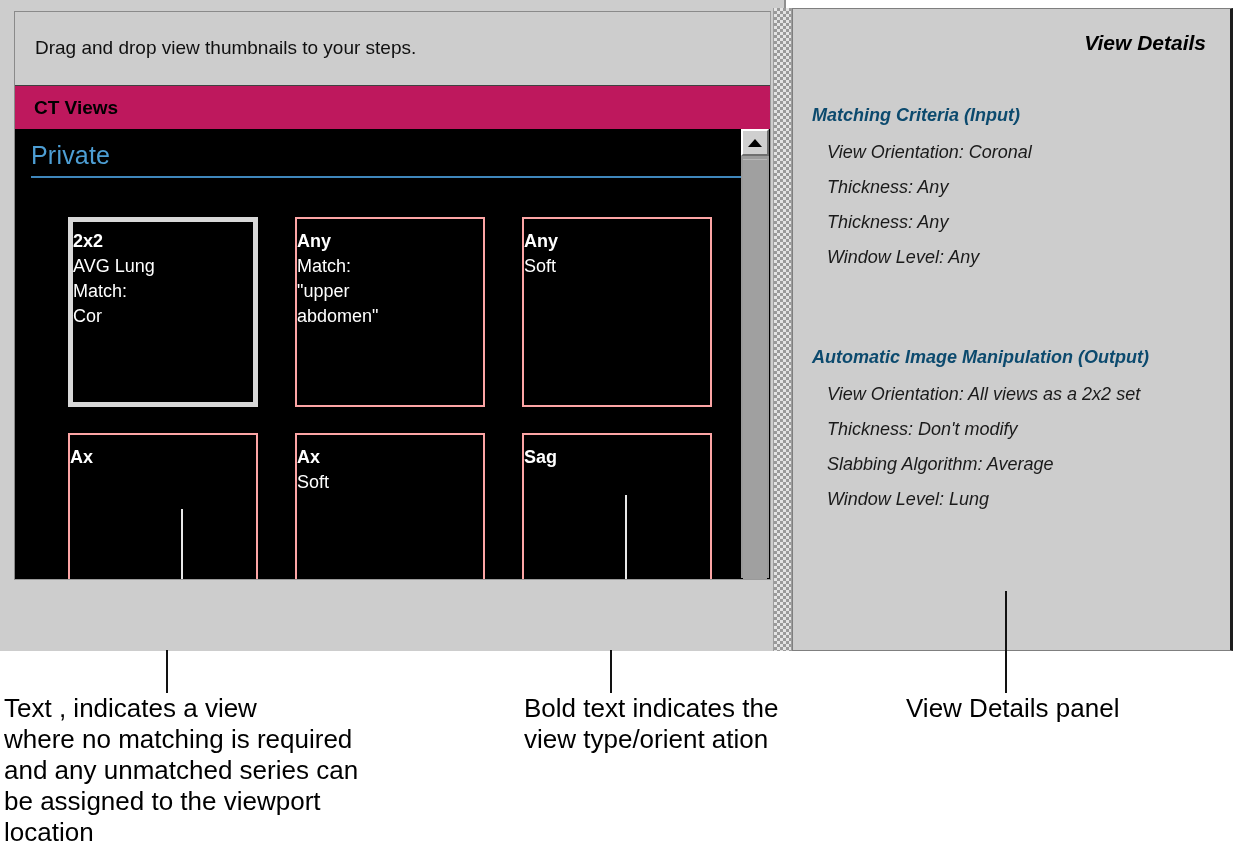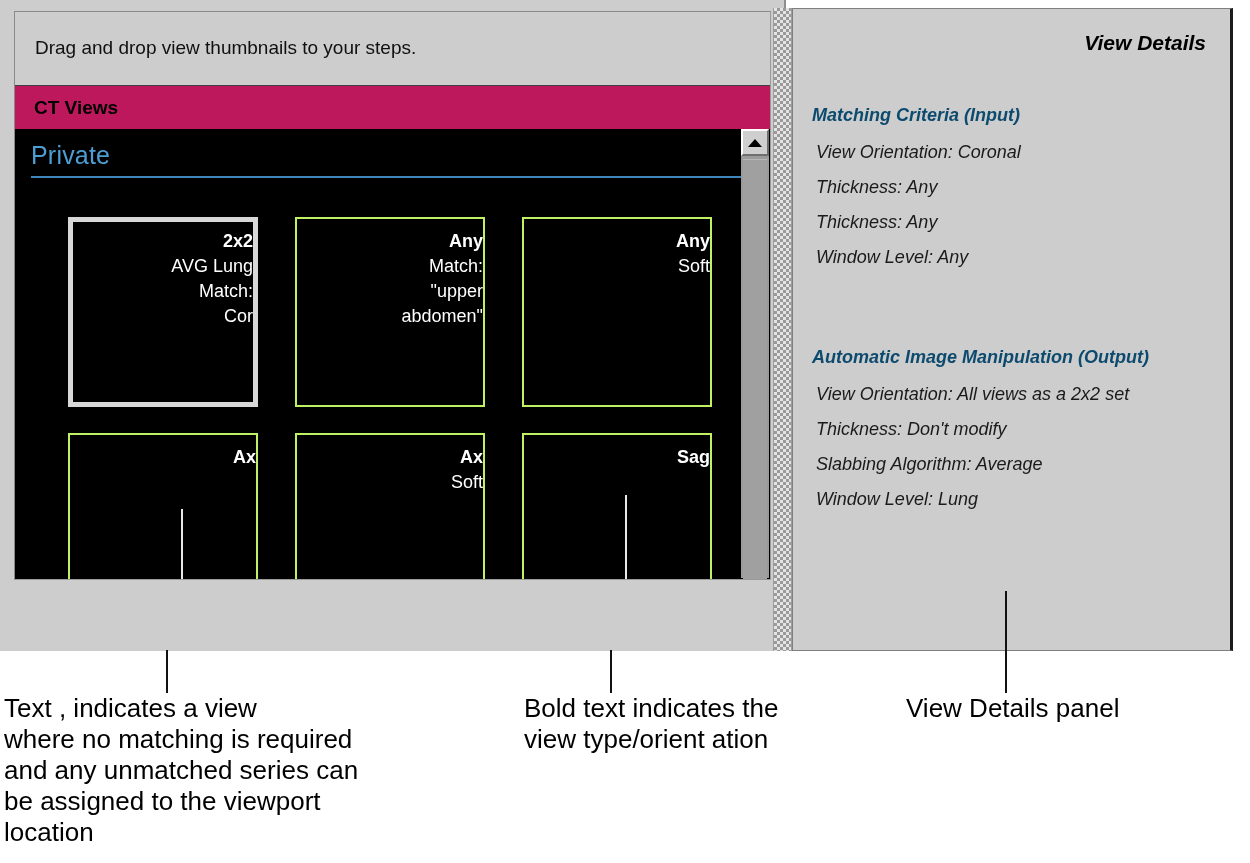--- a/index.html
+++ b/index.html
@@ -82,32 +82,32 @@
     position:absolute;left:53px;top:88px;
     width:670px;
     display:grid;
     grid-template-columns:repeat(3,190px);
     grid-template-rows:190px 190px;
     column-gap:37px;row-gap:26px;
   }
   .thumb{
     position:relative;
     background:#000000;
-    border:2px solid #bef264;
+    border:2px solid #fca5a5;
     box-sizing:border-box;
     overflow:hidden;
   }
   .thumb.selected{
     border:5px solid #d8d8d8;
     outline:2px solid #000000;
     outline-offset:-7px;
   }
   .thumb-lines{
     position:absolute;left:0;right:0;top:10px;
-    text-align:right;
+    text-align:left;
     color:#ffffff;
     font-size:18px;
     line-height:25px;
   }
   .thumb.selected .thumb-lines{top:7px;}
   .thumb-lines .ln{display:block;white-space:pre;}
   .thumb-lines .ln.bold{font-weight:bold;}
 
   
   #scrollbar{
@@ -175,21 +175,21 @@
   }
   .vd-section{position:absolute;left:19px;right:8px;}
   #vd-sec-input{top:96px;}
   #vd-sec-output{top:338px;}
   .vd-heading{
     font-size:18px;font-weight:bold;color:#0c4a6e;
     margin:0 0 16px 0;white-space:nowrap;
   }
   .vd-row{
     font-size:18px;color:#1a1a1a;
-    margin:0 0 14px 4px;white-space:nowrap;
+    margin:0 0 14px 15px;white-space:nowrap;
   }
 
   
   .leader{position:absolute;width:2px;background:#121212;}
   .leader.light{background:#e8e8e8;}
 
   
   .caption{
     position:absolute;
     font-size:26px;color:#000000;

